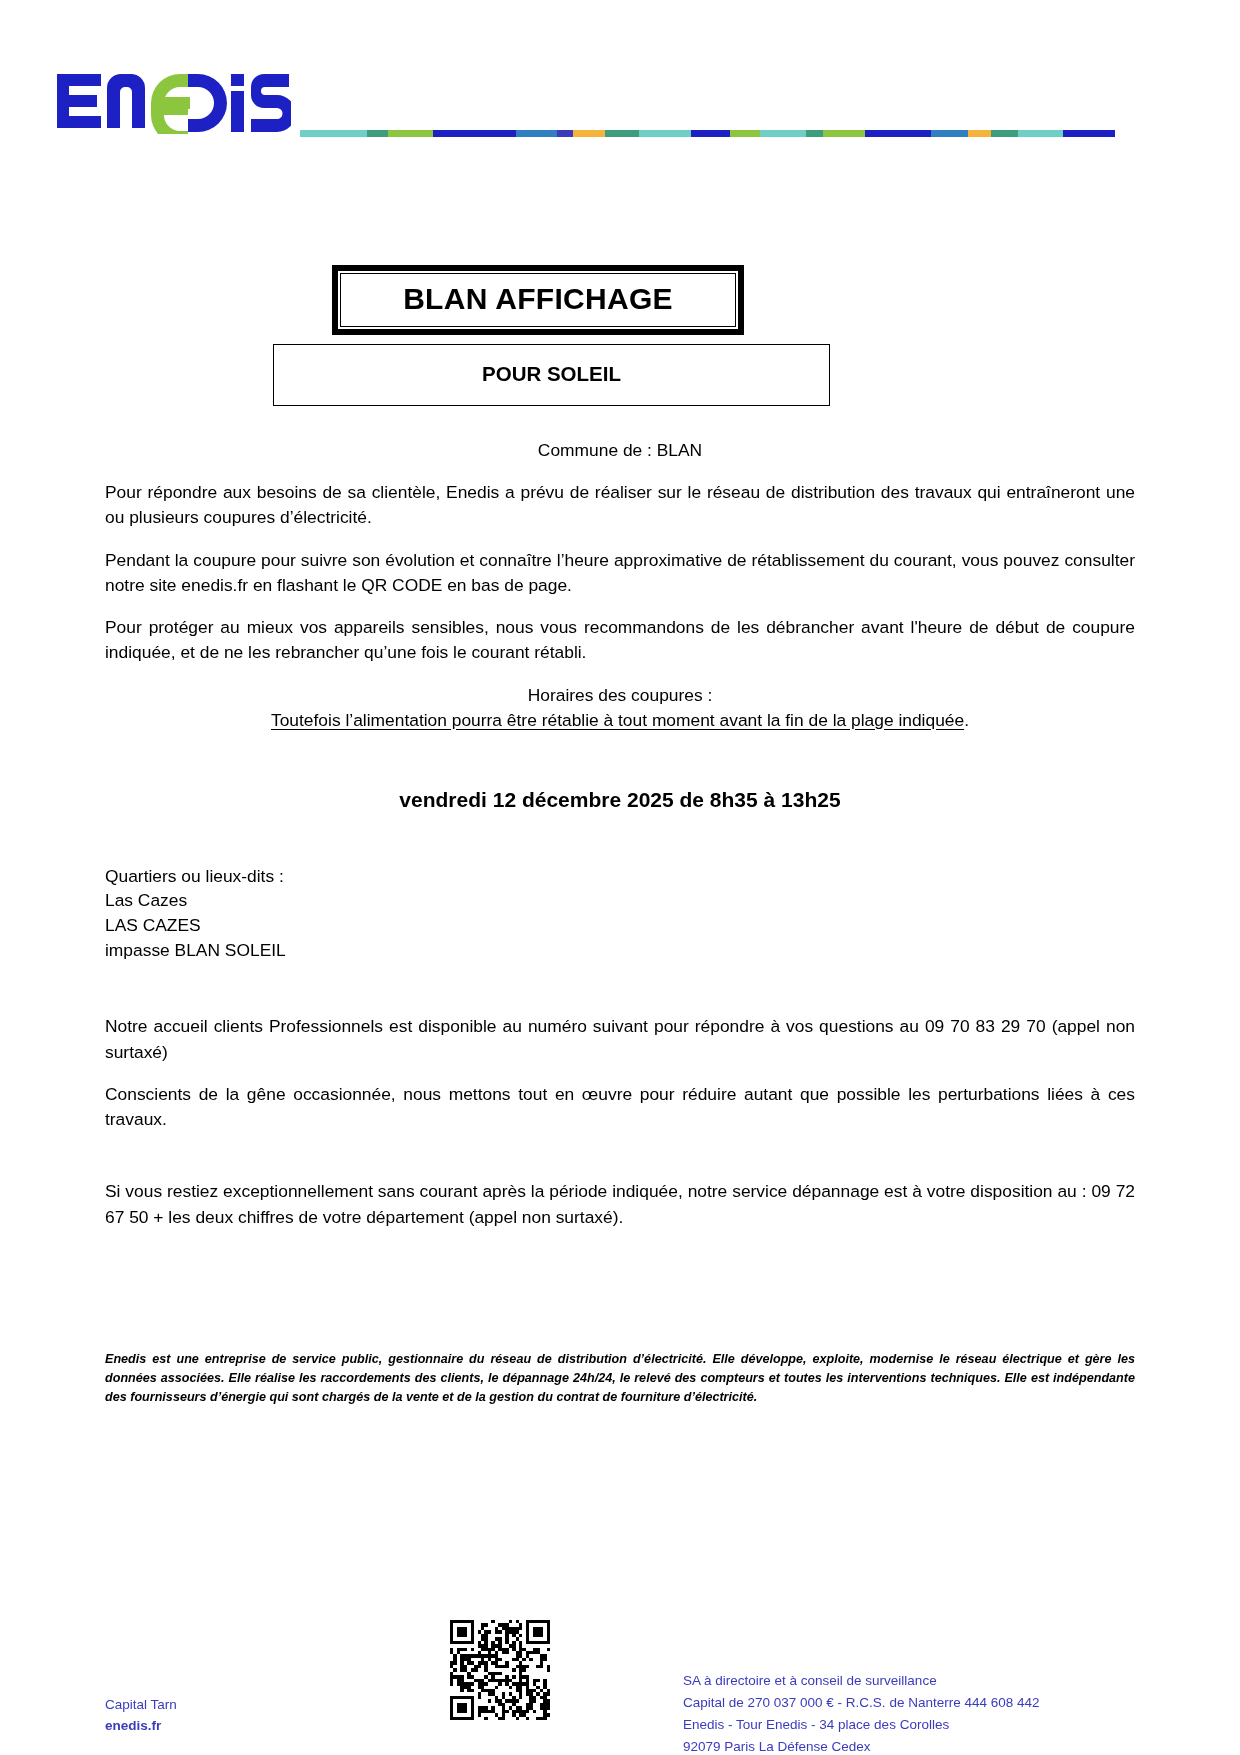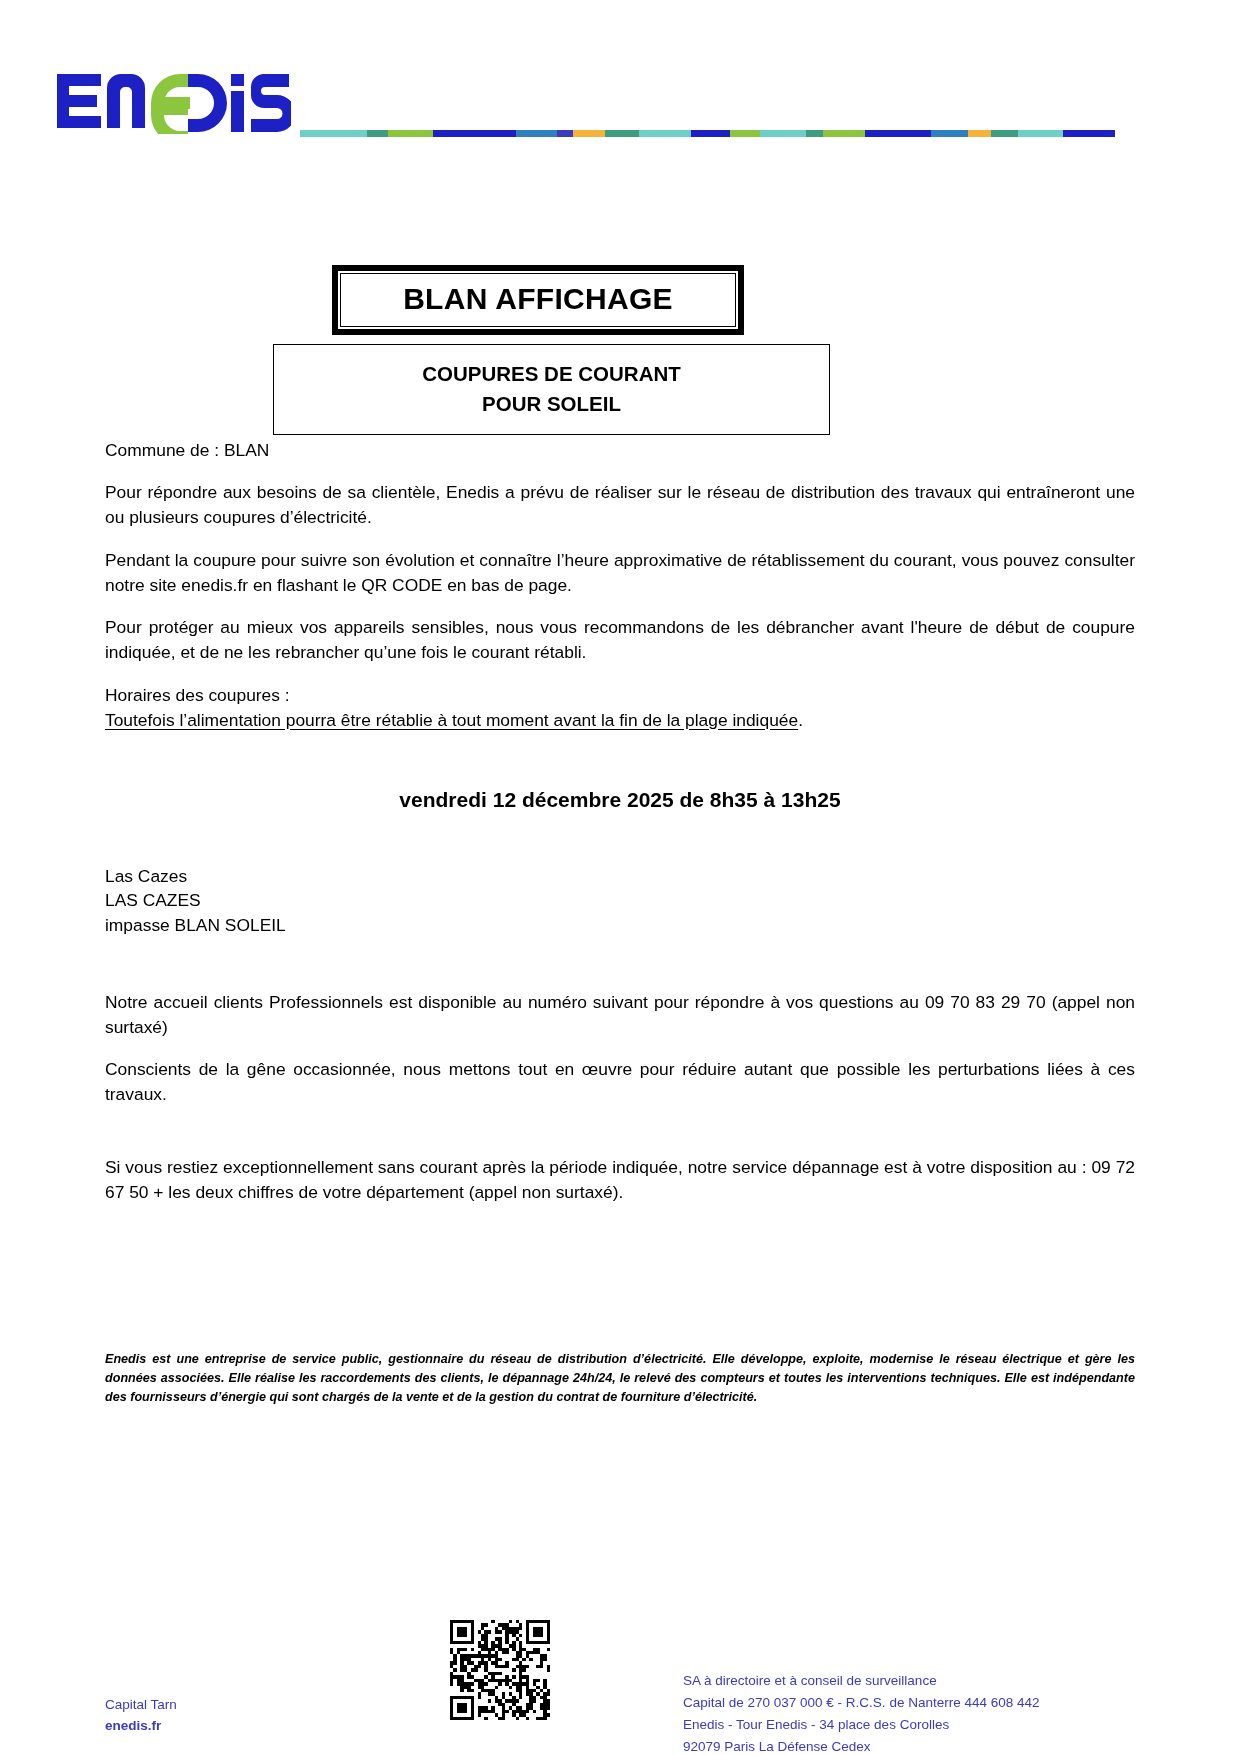--- a/index.html
+++ b/index.html
@@ -93,21 +93,21 @@
     left: 105px;
     top: 438px;
     width: 1030px;
     font-size: 17.4px;
     line-height: 1.45;
   }
   .body-block p {
     margin: 0 0 17px 0;
     text-align: justify;
   }
-  .body-block p.nojust { text-align: left; }
+  .body-block p.nojust { text-align: center; }
   .body-block p.tight { margin-bottom: 0; }
 
   .underlined-line {
     text-decoration: underline;
     text-underline-offset: 3px;
   }
 
   .date-line {
     text-align: center;
     font-weight: bold;
@@ -223,41 +223,41 @@
         <span style="background: rgb(110, 207, 199); flex: 60 0 0px;"></span>
         <span style="background: rgb(29, 33, 196); flex: 70 0 0px;"></span>
       </div>
   </div>
 
   <div class="affichage-box">
     <div class="affichage-inner">BLAN AFFICHAGE</div>
   </div>
 
   <div class="coupures-box">
-    <div>COUPURES DE COURANT</div>
     <div>POUR SOLEIL</div>
   </div>
 
   <div class="body-block">
 
     <p class="nojust">Commune de : BLAN</p>
 
     <p>Pour répondre aux besoins de sa clientèle, Enedis a prévu de réaliser sur le réseau de distribution des travaux qui entraîneront une ou plusieurs coupures d’électricité.</p>
 
     <p>Pendant la coupure pour suivre son évolution et connaître l’heure approximative de rétablissement du courant, vous pouvez consulter notre site enedis.fr en flashant le QR CODE en bas de page.</p>
 
     <p>Pour protéger au mieux vos appareils sensibles, nous vous recommandons de les débrancher avant l'heure de début de coupure indiquée, et de ne les rebrancher qu’une fois le courant rétabli.</p>
 
     <p class="nojust tight">Horaires des coupures :</p>
 
     <p class="nojust"><span class="underlined-line">Toutefois l’alimentation pourra être rétablie à tout moment avant la fin de la plage indiquée</span><span>.</span></p>
 
     <div class="date-line">vendredi 12 décembre 2025 de 8h35 à 13h25</div>
 
     <div class="quartiers">
+      <div>Quartiers ou lieux-dits :</div>
       <div>Las Cazes</div>
       <div>LAS CAZES</div>
       <div>impasse BLAN SOLEIL</div>
     </div>
 
     <div class="spacer-lg"></div>
 
     <p>Notre accueil clients Professionnels est disponible au numéro suivant pour répondre à vos questions au 09 70 83 29 70 (appel non surtaxé)</p>
 
     <p>Conscients de la gêne occasionnée, nous mettons tout en œuvre pour réduire autant que possible les perturbations liées à ces travaux.</p>

